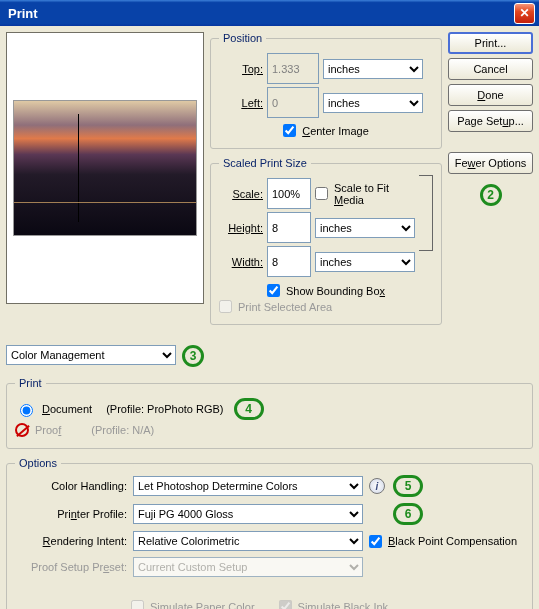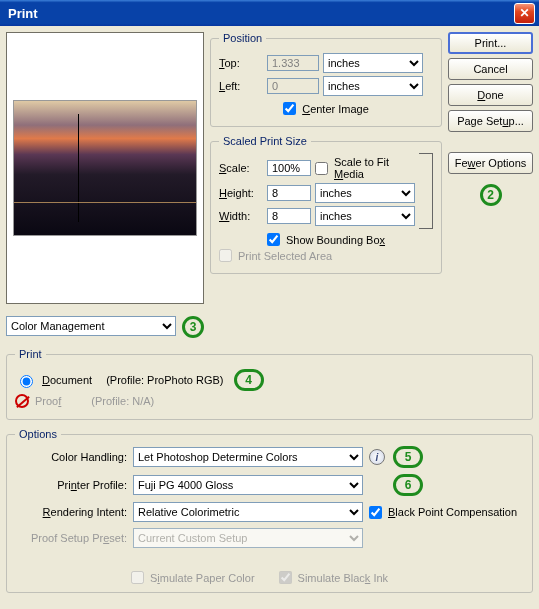--- a/index.html
+++ b/index.html
@@ -67,25 +67,25 @@
   background:rgba(255,200,120,.6);
 }
 fieldset {
   border: 1px solid #c0c0b8;
   border-radius: 3px;
   margin: 0 0 8px 0;
   padding: 6px 8px 8px 8px;
 }
 legend { color: #0a246a; padding: 0 4px; margin-top: 16px; }
 .row { display: flex; align-items: center; gap: 4px; margin: 3px 0; }
-.lbl { min-width: 44px; text-align: left; }
+.lbl { min-width: 44px; text-align: right; text-decoration: underline; }
 .r-lbl { text-align: right; }
 input[type=text] {
   border: 1px solid #7f9db9;
-  height: 16px;
+  height: 31px;
   padding: 1px 4px;
   font-family: inherit; font-size: 11px;
   background:#fff;
 }
 input[readonly] { background: #ece9d8; color:#808080; }
 input[type=checkbox] { margin: 0 3px 0 0; width:13px; height:13px; }
 select {
   border: 1px solid #7f9db9;
   height: 20px;
   font-family: Liberation Sans, sans-serif; font-size: 11px;

